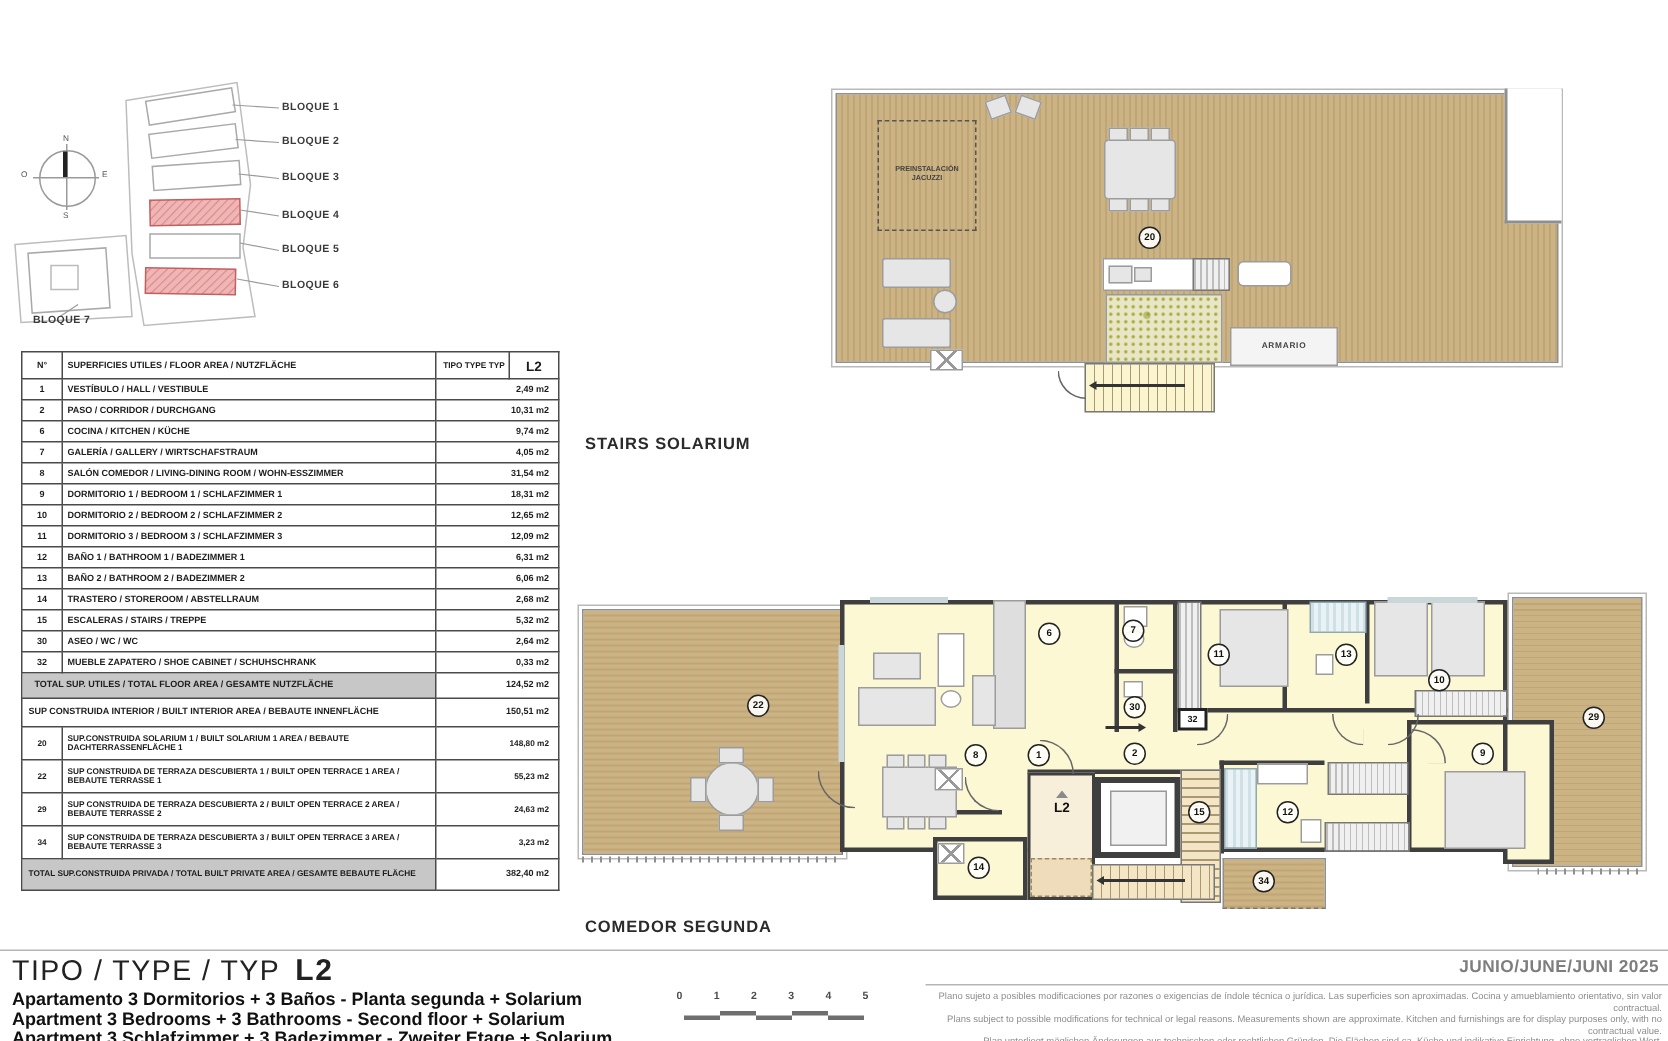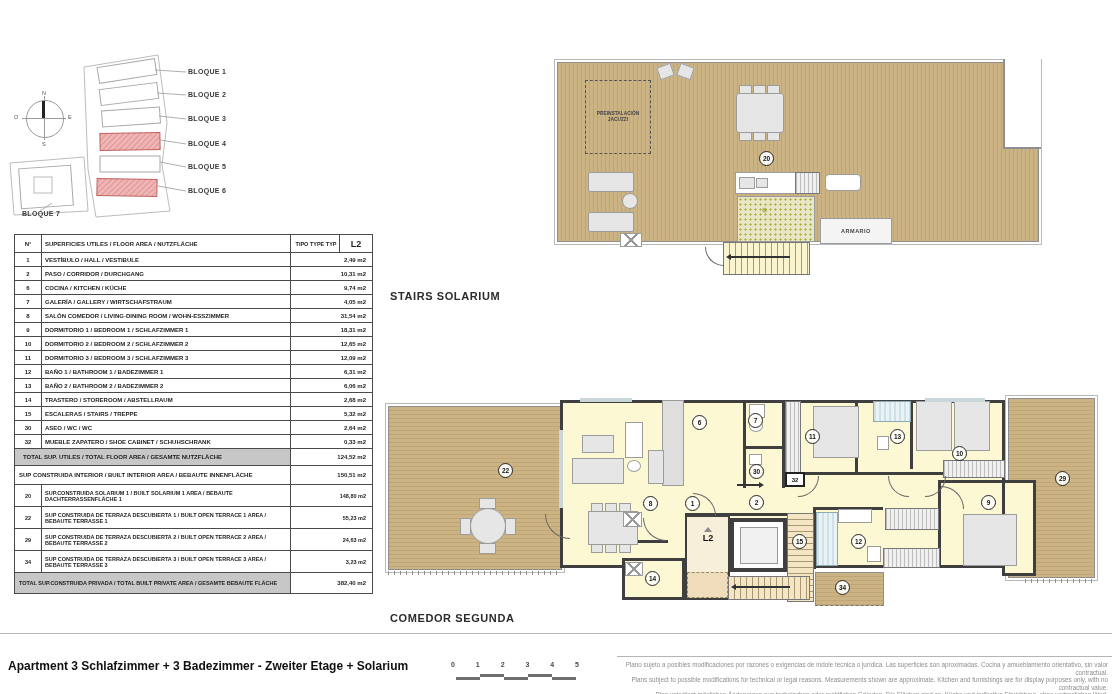--- a/index.html
+++ b/index.html
@@ -383,23 +383,29 @@
     <div class="rnum" style="left:567px;top:50px;">10</div>
     <div class="rnum" style="left:670px;top:75px;">29</div>
     <div class="rnum" style="left:596px;top:99px;">9</div>
     <div class="rnum" style="left:466px;top:138px;">12</div>
     <div class="rnum" style="left:407px;top:138px;">15</div>
     <div class="rnum" style="left:260px;top:175px;">14</div>
     <div class="rnum" style="left:450px;top:184px;">34</div>
   </div>
 
   <div class="hline" style="left:0;top:633px;width:1112px;"></div>
+  <div class="foot-title">
+    <span>TIPO / TYPE / TYP</span><b>L2</b>
+  </div>
   <div class="foot-desc">
+    <div>Apartamento 3 Dormitorios + 3 Baños - Planta segunda + Solarium</div>
+    <div>Apartment 3 Bedrooms + 3 Bathrooms - Second floor + Solarium</div>
     <div>Apartment 3 Schlafzimmer + 3 Badezimmer - Zweiter Etage + Solarium</div>
   </div>
+  <div class="foot-date">JUNIO/JUNE/JUNI 2025</div>
   <div class="hline" style="left:617px;top:656px;width:495px;"></div>
   <div class="scale-nums">
     <span>0</span>
     <span>1</span>
     <span>2</span>
     <span>3</span>
     <span>4</span>
     <span>5</span>
   </div>
   <div class="scale-bar">

